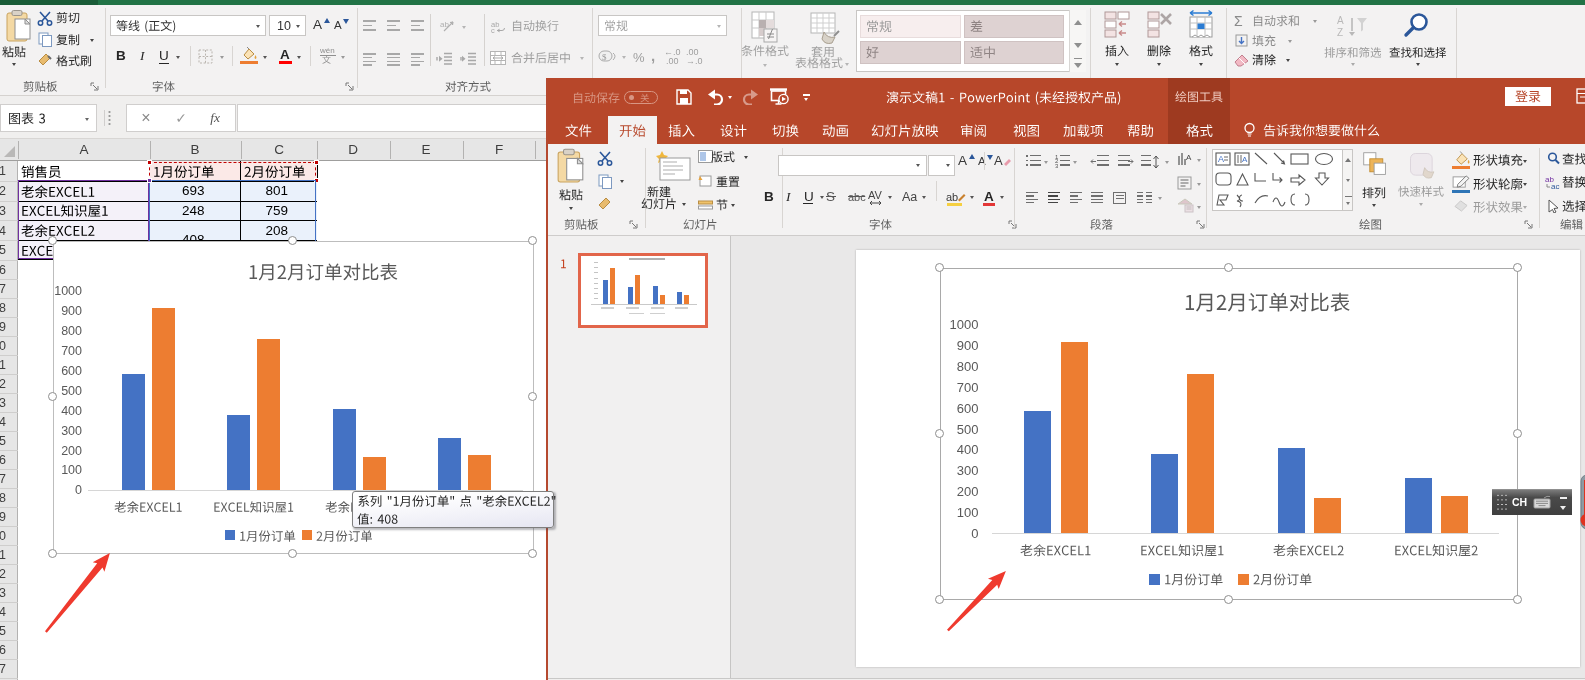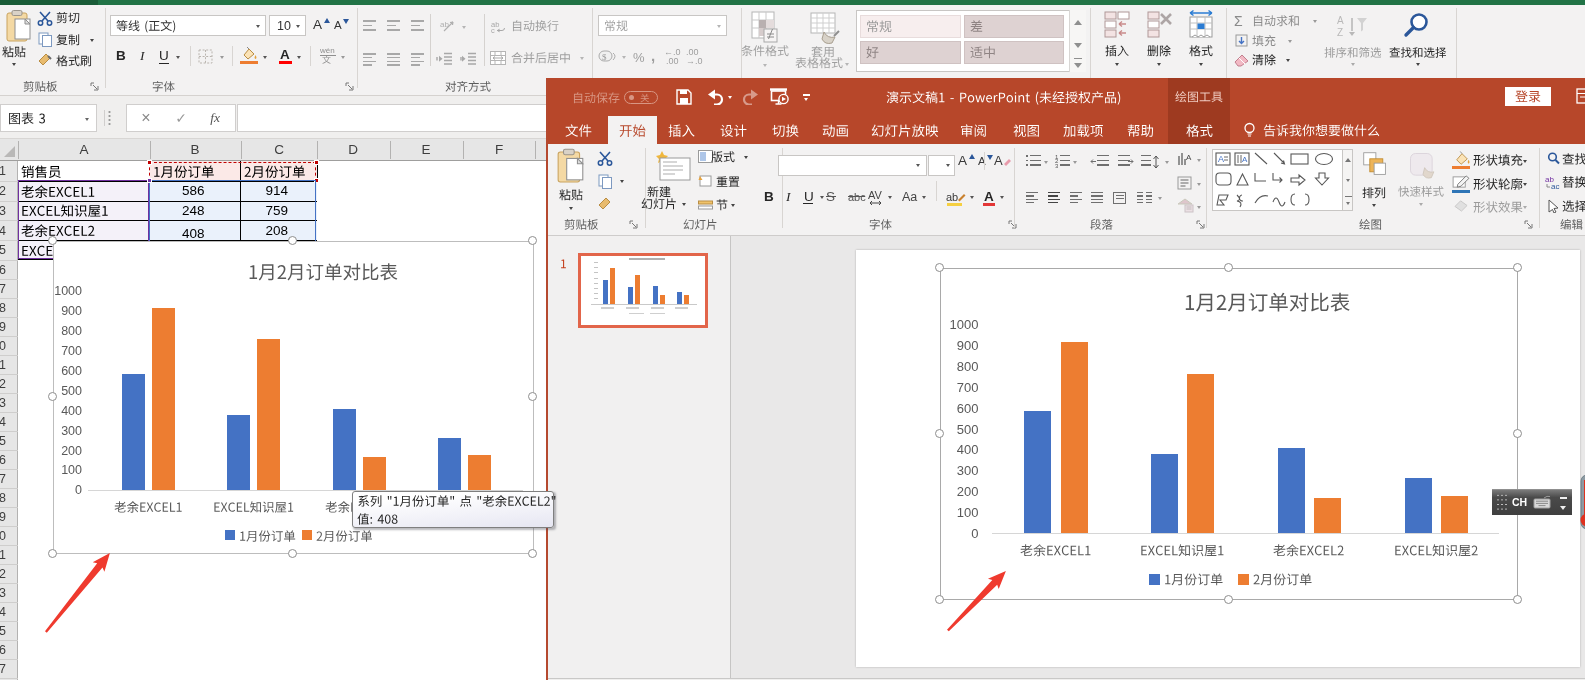--- a/index.html
+++ b/index.html
@@ -763,22 +763,22 @@
         <use href="#4f59_R" x="1000"></use>
         <use href="#45_R" x="2000"></use>
         <use href="#58_R" x="2589"></use>
         <use href="#43_R" x="3162"></use>
         <use href="#45_R" x="3800"></use>
         <use href="#4c_R" x="4389"></use>
         <use href="#31_R" x="4932"></use>
       </g>
     </svg>
   </div>
-<div style="position:absolute;left:0;top:191.0px;transform:translateY(-50%);font:13.5px 'Liberation Sans',sans-serif;color:#000;white-space:pre;letter-spacing:normal;line-height:1;left:193.25px;transform:translate(-50%,-50%);">586</div>
-<div style="position:absolute;left:0;top:191.0px;transform:translateY(-50%);font:13.5px 'Liberation Sans',sans-serif;color:#000;white-space:pre;letter-spacing:normal;line-height:1;left:276.75px;transform:translate(-50%,-50%);">914</div>
+<div style="position:absolute;left:0;top:191.0px;transform:translateY(-50%);font:13.5px 'Liberation Sans',sans-serif;color:#000;white-space:pre;letter-spacing:normal;line-height:1;left:193.25px;transform:translate(-50%,-50%);">693</div>
+<div style="position:absolute;left:0;top:191.0px;transform:translateY(-50%);font:13.5px 'Liberation Sans',sans-serif;color:#000;white-space:pre;letter-spacing:normal;line-height:1;left:276.75px;transform:translate(-50%,-50%);">801</div>
 <div style="position:absolute;left:21.0px;top:202.2px;">
     <svg width="87.6" height="17.6" viewBox="0 -1020 6487 1300" style="overflow:hidden;display:block">
       <g fill="#000" transform="scale(1,-1)">
         <use href="#45_R" x="0"></use>
         <use href="#58_R" x="589"></use>
         <use href="#43_R" x="1162"></use>
         <use href="#45_R" x="1800"></use>
         <use href="#4c_R" x="2389"></use>
         <use href="#77e5_R" x="2932"></use>
         <use href="#8bc6_R" x="3932"></use>
@@ -796,21 +796,21 @@
         <use href="#4f59_R" x="1000"></use>
         <use href="#45_R" x="2000"></use>
         <use href="#58_R" x="2589"></use>
         <use href="#43_R" x="3162"></use>
         <use href="#45_R" x="3800"></use>
         <use href="#4c_R" x="4389"></use>
         <use href="#32_R" x="4932"></use>
       </g>
     </svg>
   </div>
-<div style="position:absolute;left:0;top:234px;transform:translateY(-50%);font:13.5px 'Liberation Sans',sans-serif;color:#000;white-space:pre;letter-spacing:normal;line-height:1;left:193.25px;transform:translate(-50%,-50%);">408</div>
+<div style="position:absolute;left:0;top:240px;transform:translateY(-50%);font:13.5px 'Liberation Sans',sans-serif;color:#000;white-space:pre;letter-spacing:normal;line-height:1;left:193.25px;transform:translate(-50%,-50%);">408</div>
 <div style="position:absolute;left:0;top:230.5px;transform:translateY(-50%);font:13.5px 'Liberation Sans',sans-serif;color:#000;white-space:pre;letter-spacing:normal;line-height:1;left:276.75px;transform:translate(-50%,-50%);">208</div>
 <div style="position:absolute;left:21.0px;top:241.5px;">
     <svg width="87.6" height="17.6" viewBox="0 -1020 6487 1300" style="overflow:hidden;display:block">
       <g fill="#000" transform="scale(1,-1)">
         <use href="#45_R" x="0"></use>
         <use href="#58_R" x="589"></use>
         <use href="#43_R" x="1162"></use>
         <use href="#45_R" x="1800"></use>
         <use href="#4c_R" x="2389"></use>
         <use href="#77e5_R" x="2932"></use>

